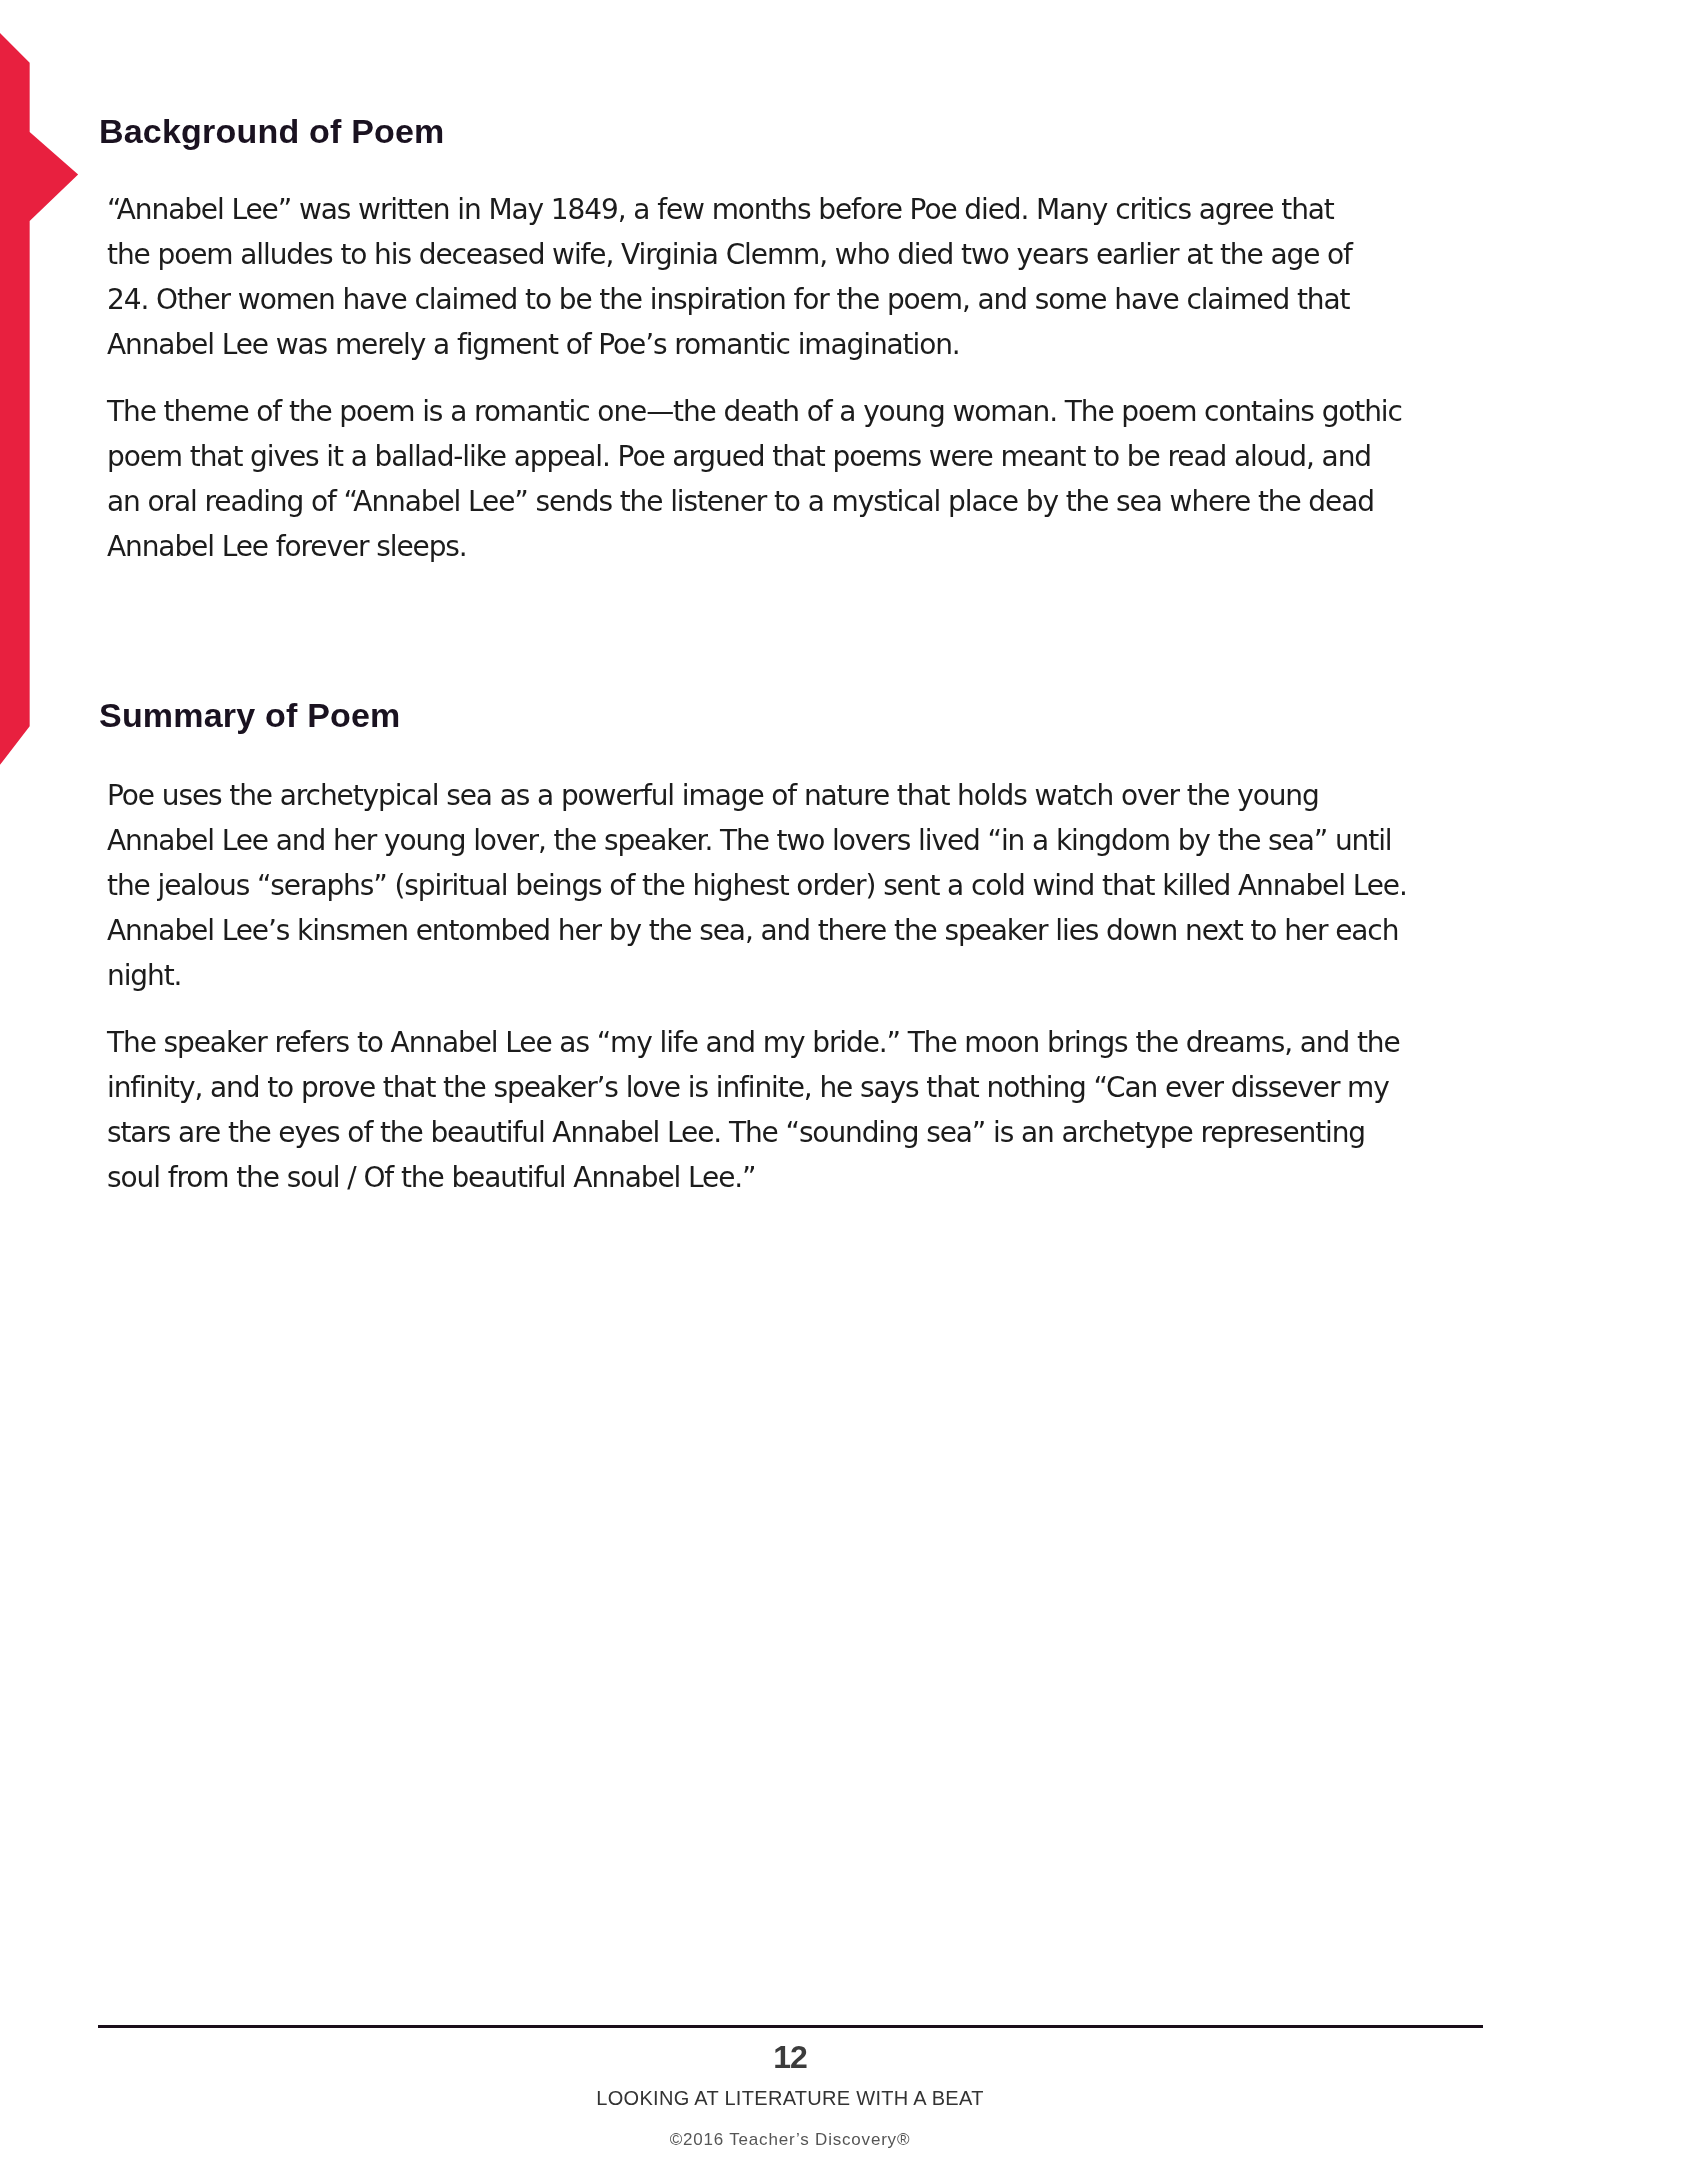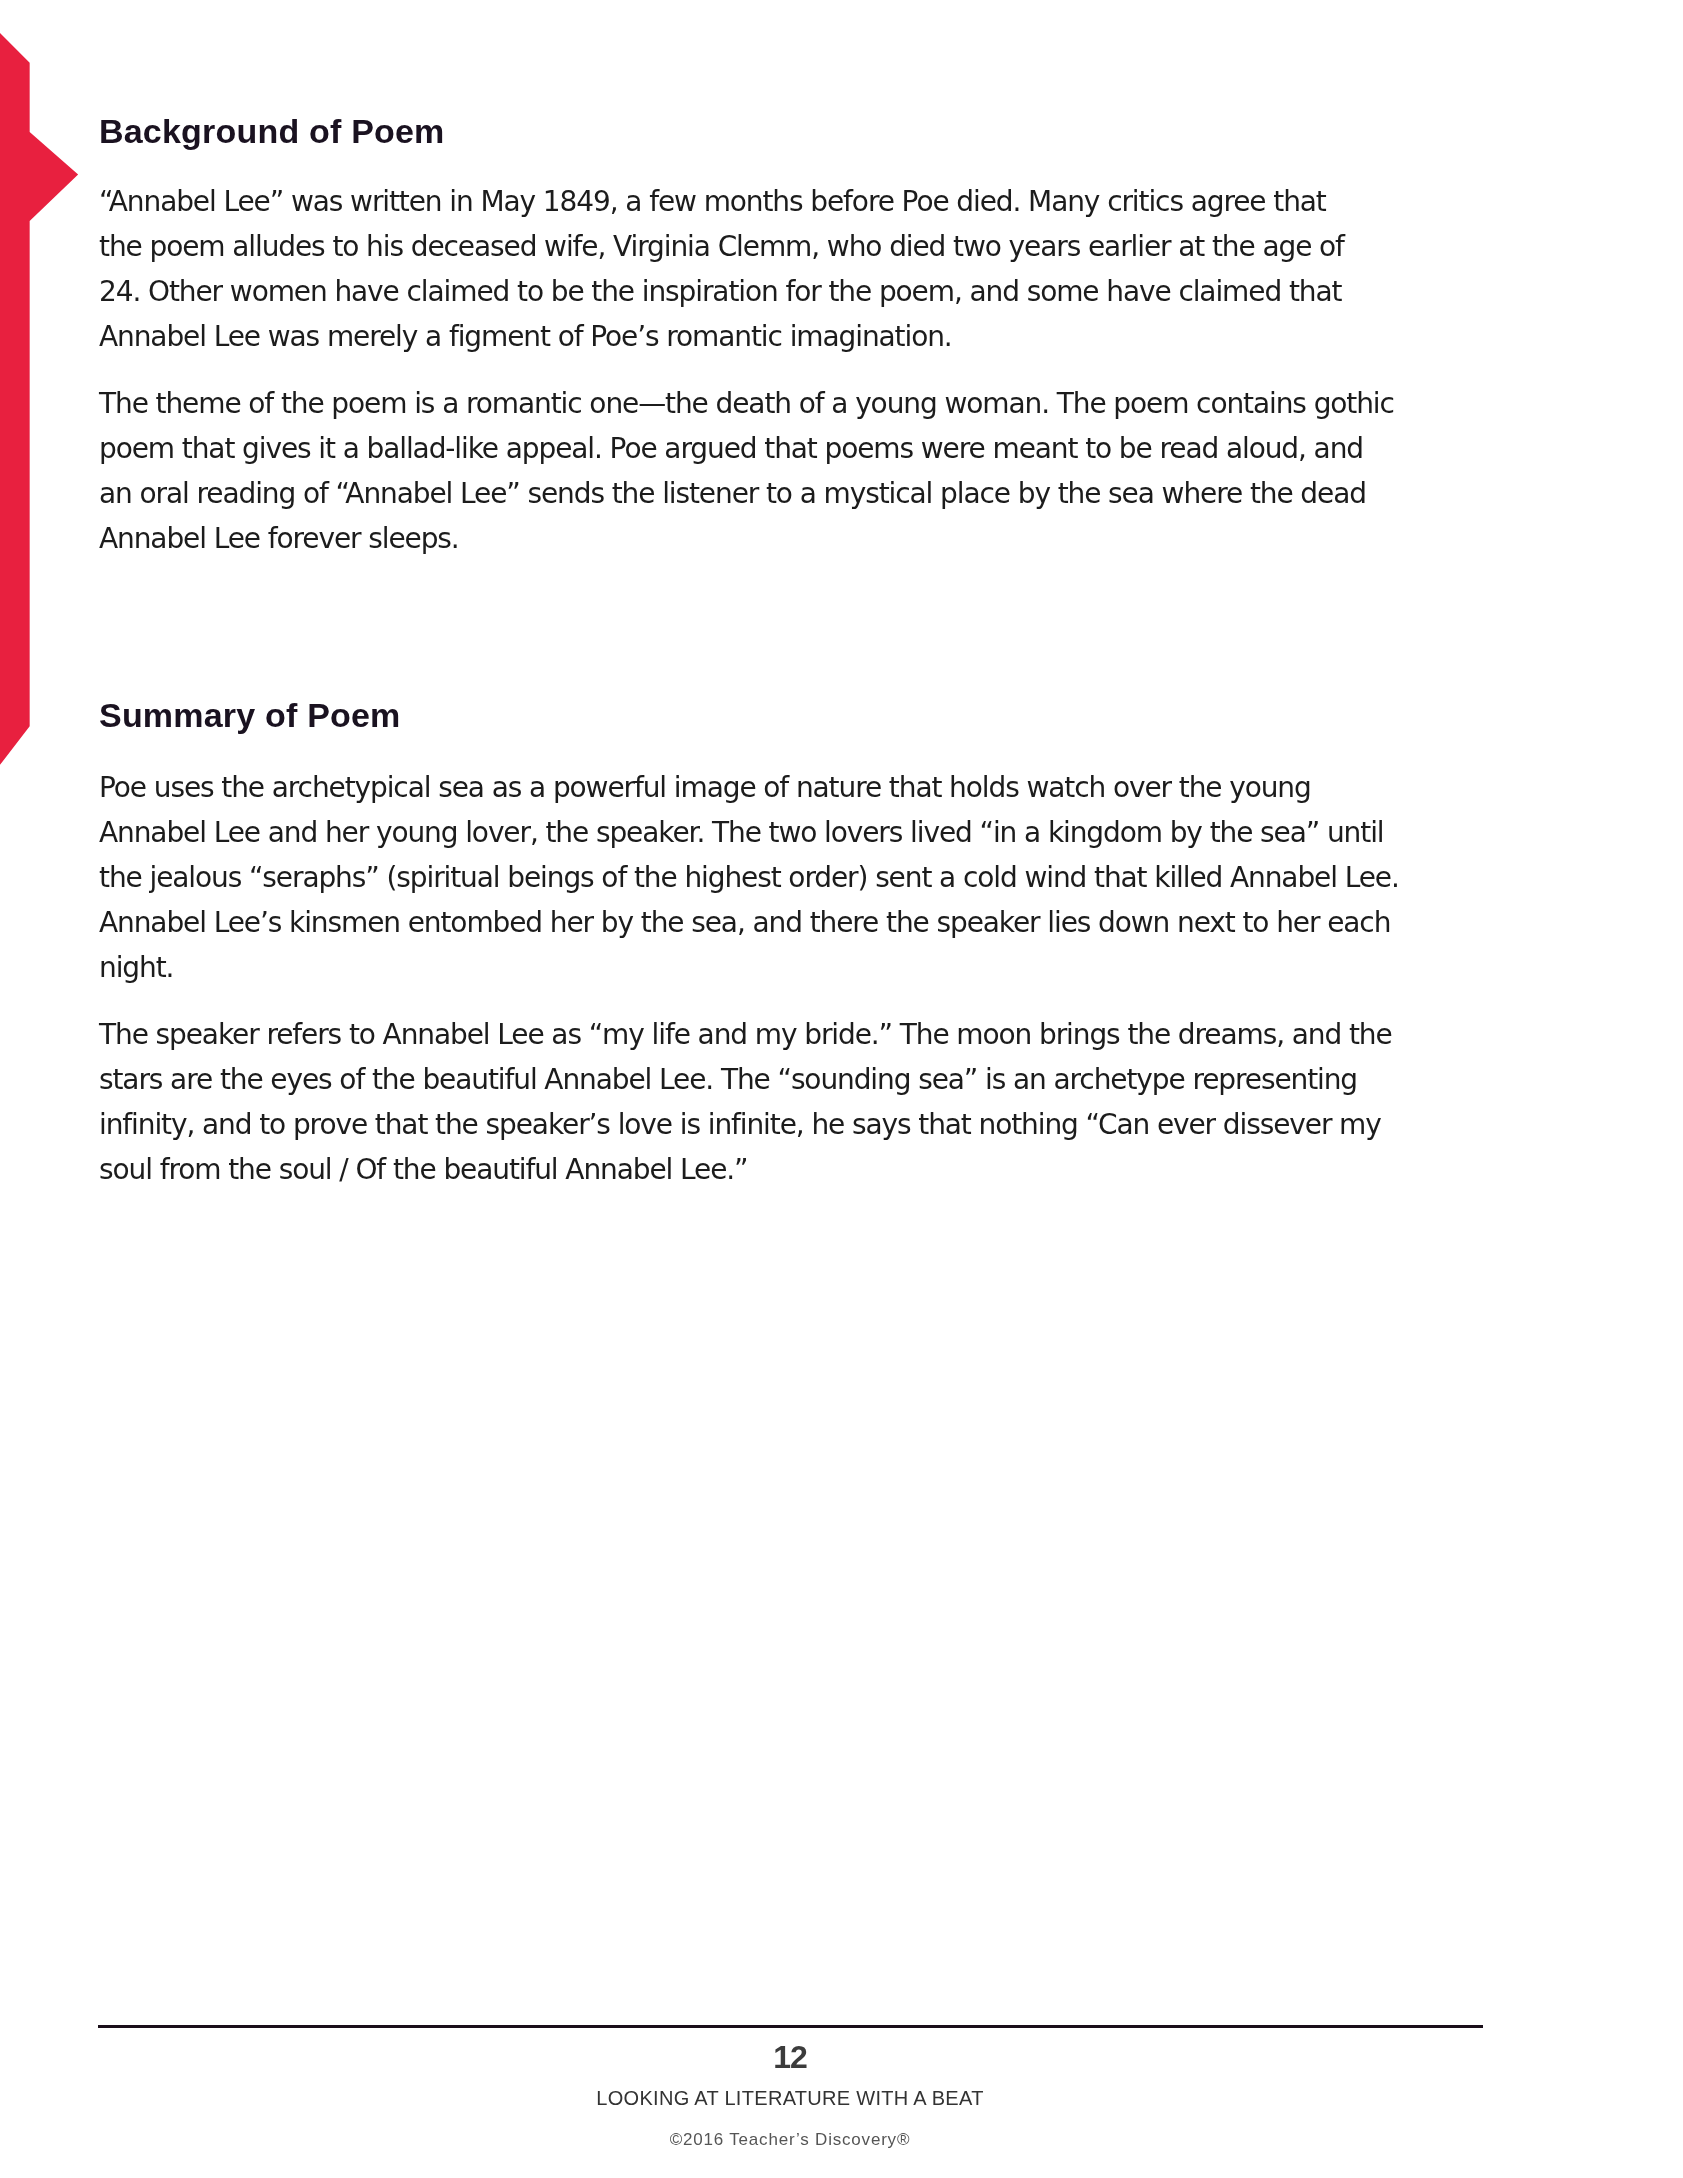--- a/index.html
+++ b/index.html
@@ -6,21 +6,21 @@
   body { width: 1683px; height: 2178px; position: relative; overflow: hidden; }
   .page { position: absolute; left: 0; top: 16px; width: 1683px; height: 2178px; background: #fff; }
   .tab { position: absolute; left: 0; top: 0; width: 89px; height: 762px; }
   .heading {
     position: absolute; left: 99px; margin: 0;
     font-family: "Liberation Sans", sans-serif; font-weight: bold;
     font-size: 34px; line-height: 40px; color: #1a1220; letter-spacing: 0.2px;
     white-space: nowrap;
   }
   .para {
-    position: absolute; left: 99px; width: 1406px; margin: 0;
+    position: absolute; left: 99px; width: 1406px; margin: 8px;
     font-family: "DejaVu Sans", sans-serif; font-weight: normal;
     font-size: 28px; line-height: 45px; color: #1c1c1c;
     letter-spacing: -1.1px; word-spacing: 0px;
   }
   .para .ln { display: block; white-space: nowrap; }
   .rule { position: absolute; left: 98px; top: 2009px; width: 1385px; height: 3px; background: #1a0f1a; }
   .footer-num {
     position: absolute; left: 0; width: 1580px; top: 2024px; text-align: center;
     font-family: "Liberation Sans", sans-serif; font-weight: bold; font-size: 32px; line-height: 34px;
     color: #3c3c3c; letter-spacing: -1px;
@@ -67,22 +67,22 @@
   <p class="para" style="top:749px">
     <span class="ln">Poe uses the archetypical sea as a powerful image of nature that holds watch over the young</span>
     <span class="ln">Annabel Lee and her young lover, the speaker. The two lovers lived “in a kingdom by the sea” until</span>
     <span class="ln">the jealous “seraphs” (spiritual beings of the highest order) sent a cold wind that killed Annabel Lee.</span>
     <span class="ln">Annabel Lee’s kinsmen entombed her by the sea, and there the speaker lies down next to her each</span>
     <span class="ln">night.</span>
   </p>
 
   <p class="para" style="top:996px">
     <span class="ln">The speaker refers to Annabel Lee as “my life and my bride.” The moon brings the dreams, and the</span>
+    <span class="ln">infinity, and to prove that the speaker’s love is infinite, he says that nothing “Can ever dissever my</span>
     <span class="ln">stars are the eyes of the beautiful Annabel Lee. The “sounding sea” is an archetype representing</span>
-    <span class="ln">infinity, and to prove that the speaker’s love is infinite, he says that nothing “Can ever dissever my</span>
     <span class="ln">soul from the soul / Of the beautiful Annabel Lee.”</span>
   </p>
 
   <div class="rule"></div>
   <div class="footer-num">12</div>
   <div class="footer-title">LOOKING AT LITERATURE WITH A BEAT</div>
   <div class="footer-copy">©2016 Teacher’s Discovery®</div>
 
 </div>
 

